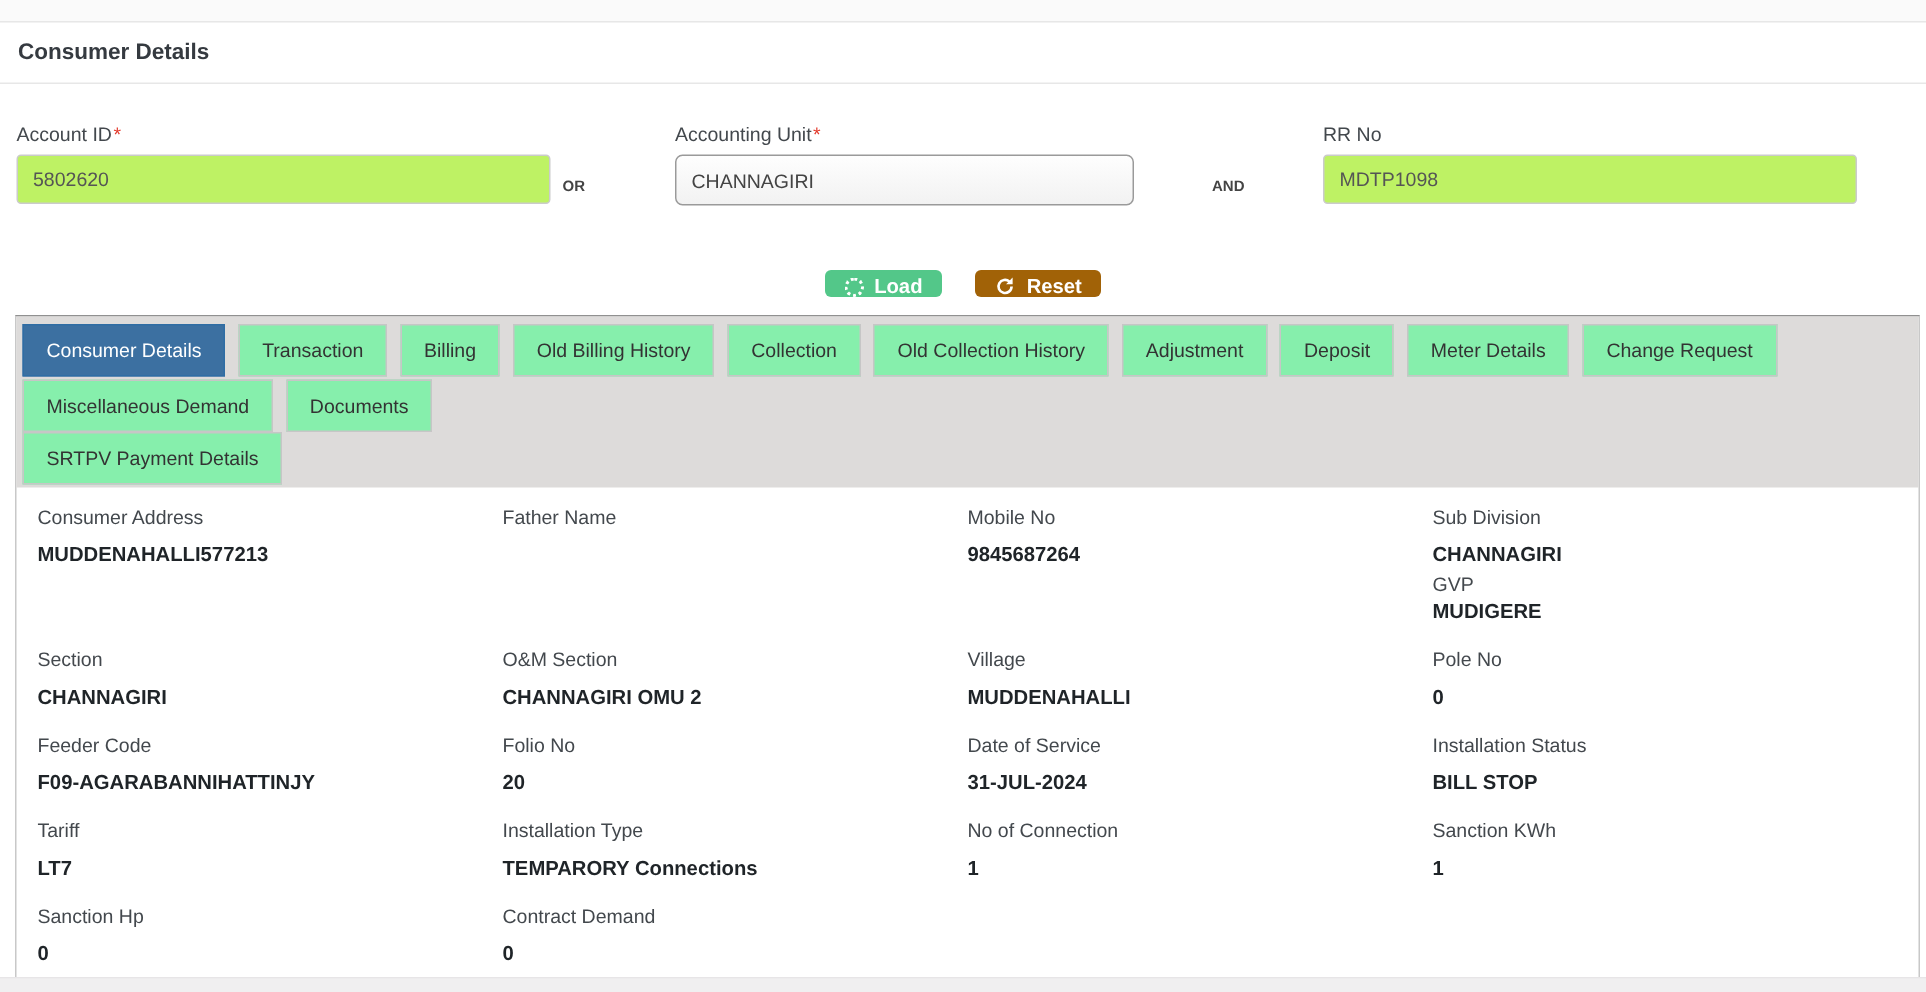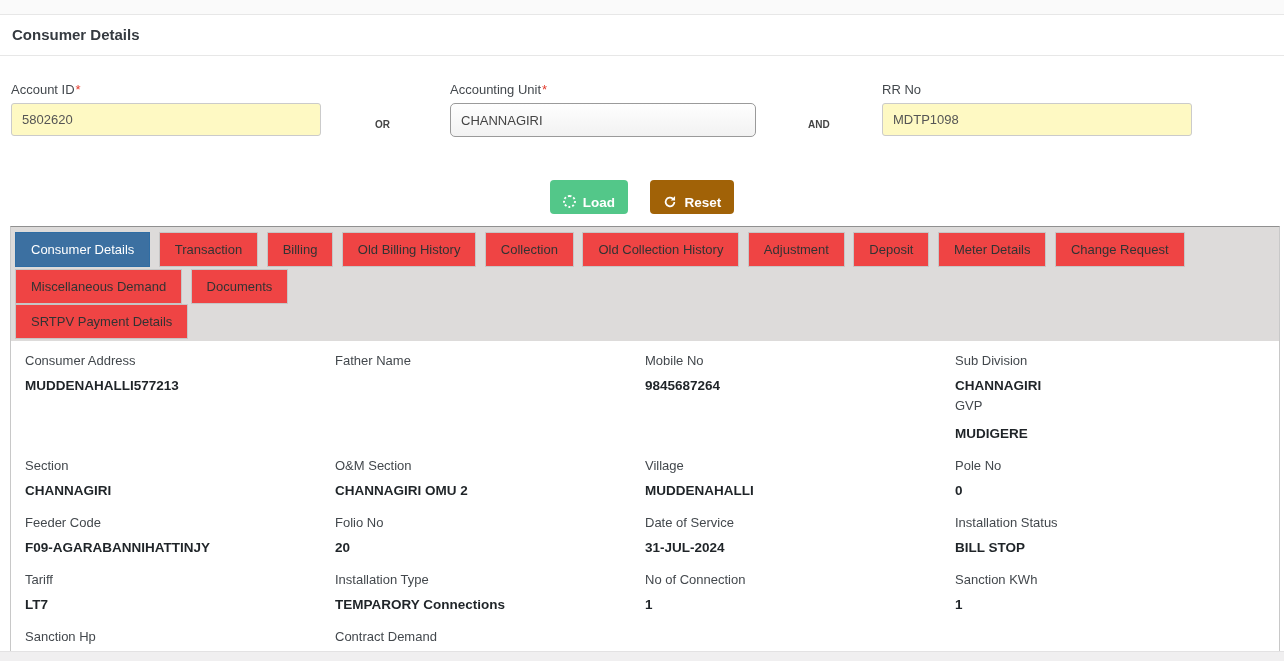--- a/index.html
+++ b/index.html
@@ -6,56 +6,56 @@
   html, body { width: 1284px; height: 661px; overflow: hidden; background: #fff;
     font-family: "Liberation Sans", sans-serif; }
   .top-band { height: 15px; background: #fafafa; border-bottom: 1px solid #e7e7e7; }
   .page-header { padding: 11px 12px 12px 12px; border-bottom: 1px solid #e7e7e7; }
   .page-header h1 { font-size: 15px; font-weight: bold; color: #353a40; }
 
   .search-form { position: relative; height: 120px; }
   .field-group { position: absolute; top: 26px; }
   .field-label { font-size: 13px; color: #43484d; display: block; margin-bottom: 6px; }
   .req { color: #e33a2c; margin-left: 1px; }
-  .text-input { width: 310px; height: 33px; border: 1px solid #cbcbcb; border-radius: 3px;
+  .text-input { width: 356px; height: 33px; border: 1px solid #cbcbcb; border-radius: 3px;
     padding: 0 10px; font-size: 13px; color: #555; font-family: "Liberation Sans", sans-serif;
-    background: #fef9c3; outline: none; }
+    background: #bef264; outline: none; }
   .combo-input { width: 306px; height: 34px; border: 1px solid #9a9a9a; border-radius: 5px;
     background: linear-gradient(#fefefe, #f2f2f2); color: #444; }
   .conjunction { position: absolute; top: 63px; font-size: 10px; font-weight: 600; color: #444; }
   #grp-account { left: 11px; }
   #grp-au { left: 450px; }
   #grp-rr { left: 882px; }
   #lbl-or { left: 375px; }
   #lbl-and { left: 808px; }
 
   .button-row { text-align: center; padding: 4px 0 12px 0; }
-  .btn { display: inline-flex; align-items: flex-start; gap: 7px; height: 34px; padding: 15px 13px;
+  .btn { display: inline-flex; align-items: flex-end; gap: 7px; height: 18px; padding: 0 13px;
     border: none; border-radius: 4px; color: #fff; font-size: 13.5px; font-weight: 600;
     font-family: "Liberation Sans", sans-serif; cursor: pointer; vertical-align: middle; }
   .btn-load { background: #53c789; margin-right: 18px; }
   .btn-reset { background: #a16207; }
   .spinner { width: 13px; height: 13px; border: 2px dotted #fff; border-radius: 50%; display: inline-block; }
 
   .panel { margin-left: 10px; width: 1270px; height: 460px; border: 1px solid #c8c8c8;
     border-top-color: #909090; background: #fff; }
   .tab-strip { background: #dddbda; padding: 3px 2px 0 2px; }
   .tab-row { line-height: 0; }
   .tab { display: inline-block; margin: 2px 2px 0 2px; padding: 10px 15px; font-size: 13px;
-    line-height: 13px; color: #333; background: #ef4444; border: 1px solid #c6c6c6;
+    line-height: 13px; color: #333; background: #86efac; border: 1px solid #c6c6c6;
     cursor: pointer; white-space: nowrap; }
   .tab.active { background: #3c70a1; border-color: #2f6da4; color: #fff; }
   .tab-row2 { padding-bottom: 2px; }
   .tab-row2 .tab { margin-top: 0; }
 
   .details-grid { display: grid; grid-template-columns: repeat(4, 1fr); padding: 12px 14px 0 14px; }
   .cell { padding-bottom: 16px; }
   .cell .d-label { font-size: 13px; color: #43484d; margin-bottom: 10px; }
   .cell .d-value { font-size: 13.5px; font-weight: bold; color: #1f2428; min-height: 16px; }
-  .cell .d-sublabel { font-size: 13px; color: #43484d; margin-top: 4px; margin-bottom: 13px; }
+  .cell .d-sublabel { font-size: 13px; color: #43484d; margin-top: 4px; margin-bottom: 3px; }
 
   .h-scrollbar { position: fixed; left: 0; bottom: 0; width: 1284px; height: 10px;
     background: #f0eff0; border-top: 1px solid #e3e2e3; }
 </style>
 </head>
 <body>
 
 <div class="top-band"></div>
 
 <div class="page-header">

